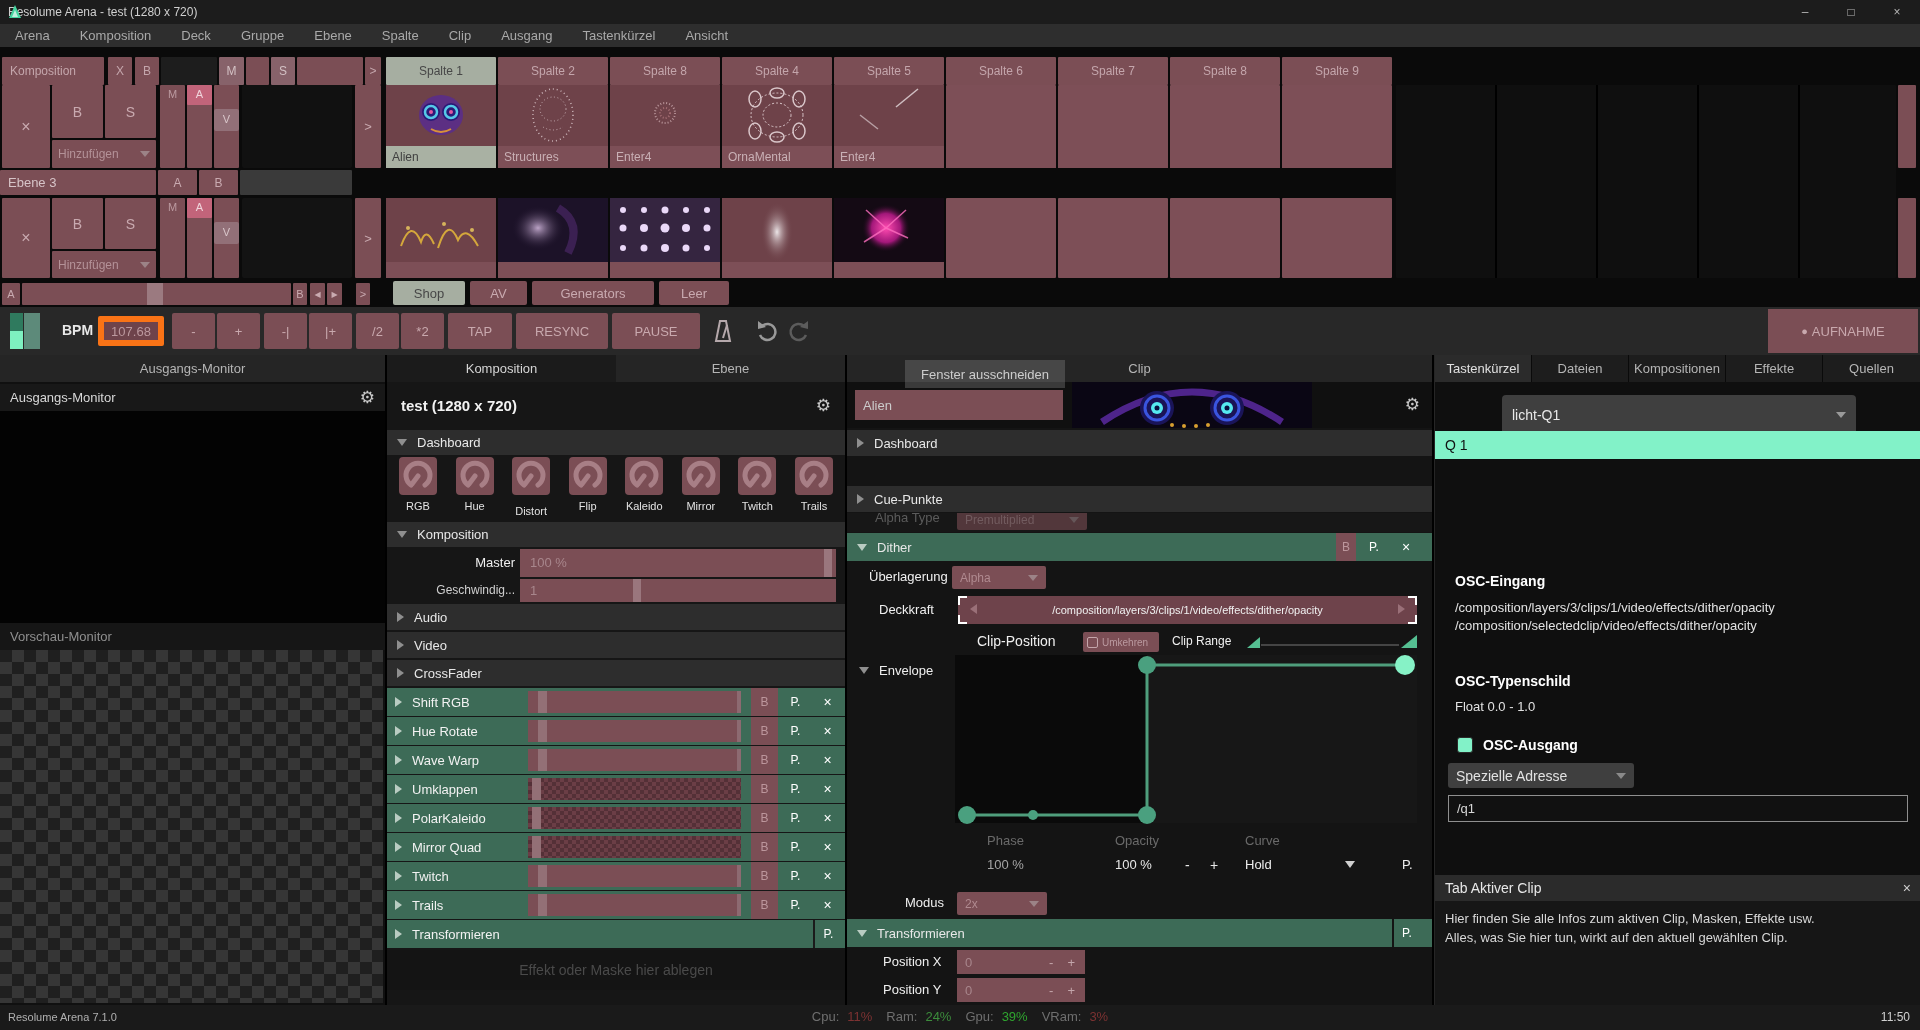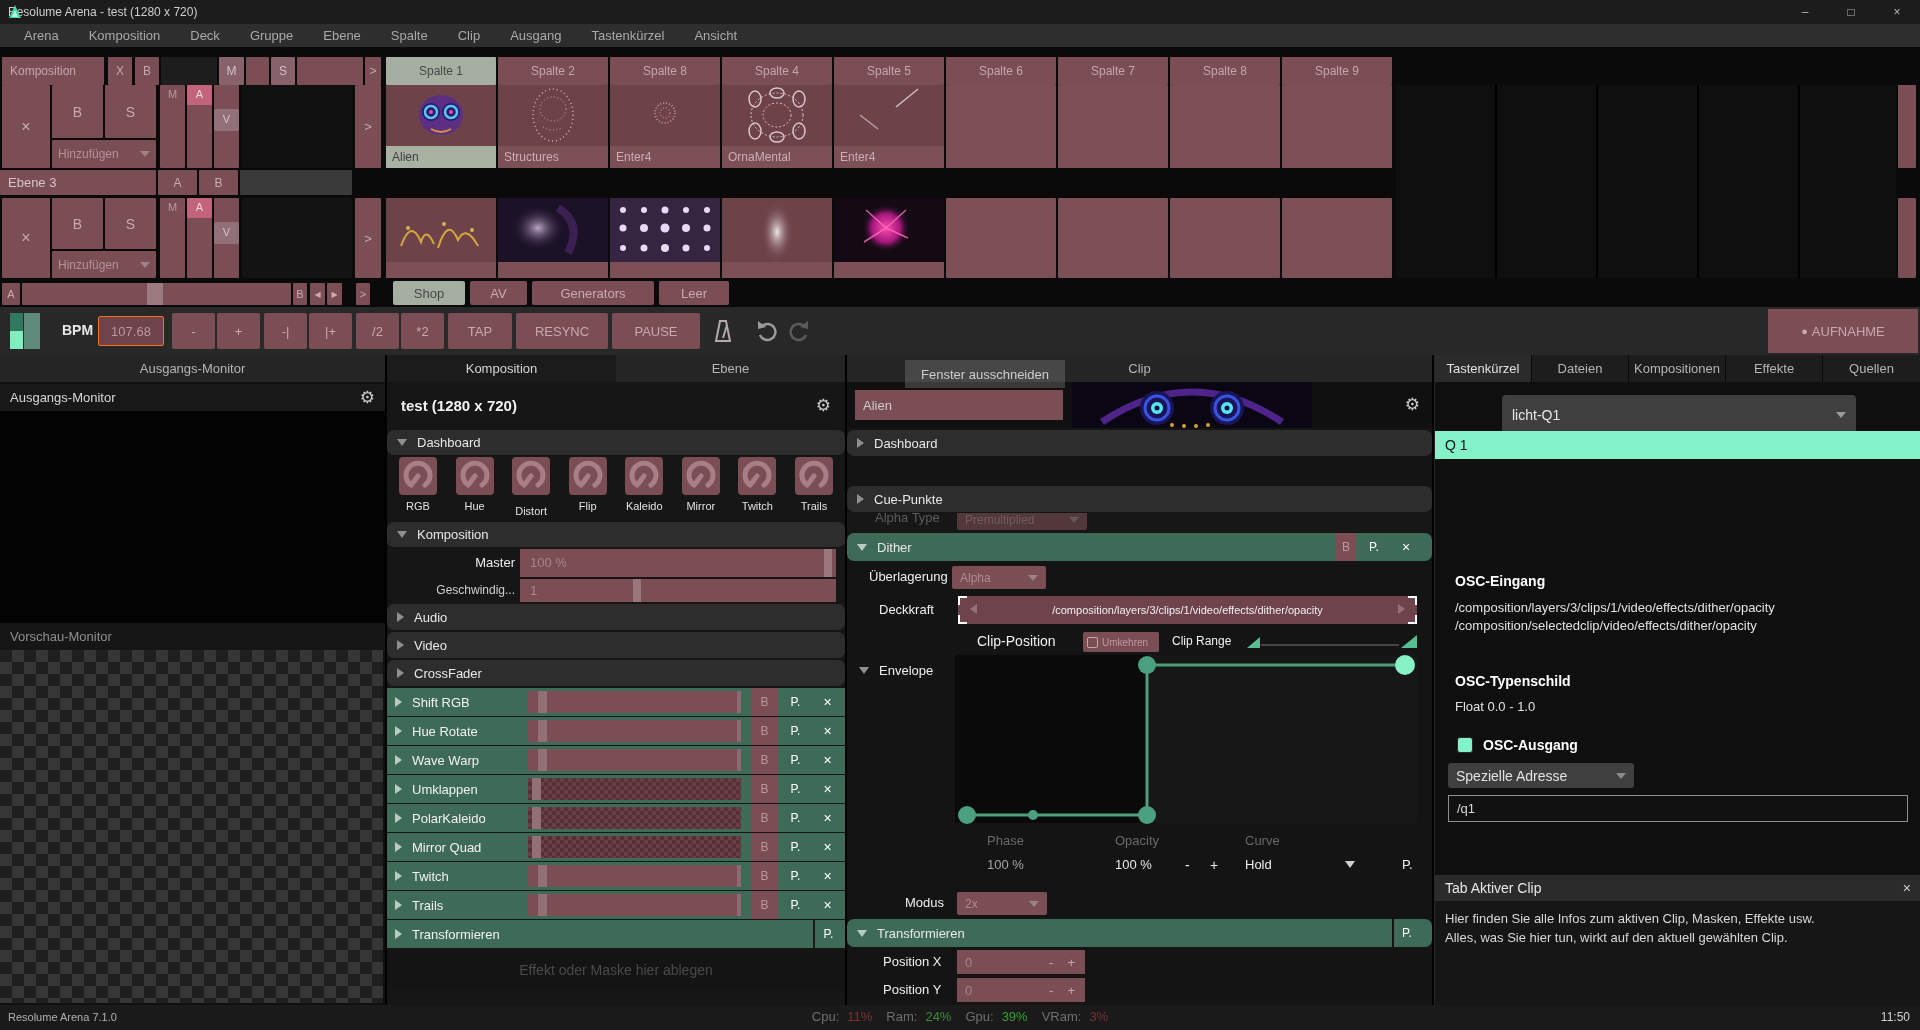--- a/index.html
+++ b/index.html
@@ -8,21 +8,21 @@
   .abs { position:absolute; }
   
   #titlebar { position:absolute; left:0; top:0; width:1920px; height:24px; background:#1c1c1c;
     display:flex; align-items:center; }
   #titlebar .title { color:#cfcfcf; font-size:12px; margin-left:8px; }
   .winbtns { position:absolute; right:0; top:0; height:24px; display:flex; }
   .winbtn { width:46px; height:24px; display:flex; align-items:center; justify-content:center;
     color:#b5b5b5; font-size:12px; }
   
   #menubar { position:absolute; left:0; top:24px; width:1920px; height:23px; background:#2e2e2e;
-    display:flex; align-items:center; gap:30px; padding-left:24px; }
+    display:flex; align-items:center; gap:30px; padding-left:15px; }
   #menubar .mi { color:#a9a9a9; font-size:13px; cursor:default; }
   
   #deck { position:absolute; left:0; top:47px; width:1920px; height:260px; background:#0a0a0a; }
   .mauve { background:#7b4e55; color:#c9aab0; }
   .cell { position:absolute; border-radius:1px; }
   .hdr-cell { height:28px; top:10px; background:#7b4e55; color:#c4a6ac; font-size:12px;
     display:flex; align-items:center; justify-content:center; }
   .hdr-sel { background:#a6aea1; color:#474747; }
   .clip-cell { width:110px; background:#7d4f57; }
   .clip-thumb { position:absolute; left:0; top:0; width:110px; background:#6e4249; overflow:hidden; }
@@ -39,21 +39,21 @@
   .caret { width:0; height:0; border-left:5px solid transparent; border-right:5px solid transparent;
     border-top:6px solid #9c8387; display:inline-block; }
   
   #bpmbar { position:absolute; left:0; top:307px; width:1920px; height:48px; background:#282828; }
   .tbtn { position:absolute; top:6px; height:36px; background:#7b4e55; color:#c9a9ae; font-size:13px;
     display:flex; align-items:center; justify-content:center; border-radius:2px; }
   
   .panel-tab { background:#252525; color:#b5b5b5; font-size:13px; display:flex; align-items:center;
     justify-content:center; }
   .sec-hdr { position:absolute; left:0; width:100%; height:25px; background:#2d2d2d; color:#e8e8e8;
-    font-size:13px; display:flex; align-items:center; gap:10px; padding-left:10px;border-radius:7px; }
+    font-size:13px; display:flex; align-items:center; gap:10px; padding-left:10px; }
   .green { background:#3d6b57 !important; }
   .fx-row { position:absolute; left:0; width:458px; height:28px; background:#3d6b57; display:flex;
     align-items:center; }
   .fx-name { color:#f2f2f2; font-size:13px; margin-left:10px; }
   .fx-slider { position:absolute; left:141px; top:3px; width:213px; height:22px; background:#7b4e55; }
   .fx-slider .notch { position:absolute; left:10px; top:0; width:9px; height:22px; background:#937076; }
   .fx-slider .cap { position:absolute; right:0; top:0; width:4px; height:22px; background:#8d6a71; }
   .checker { background-color:#6b3e46;
     background-image:linear-gradient(45deg,#543037 25%,transparent 25%,transparent 75%,#543037 75%),
                      linear-gradient(45deg,#543037 25%,transparent 25%,transparent 75%,#543037 75%);
@@ -367,21 +367,21 @@
   <div class="cell mauve btn-sm" style="left:659px;top:234px;width:70px;height:24px;border-radius:2px">Leer</div>
 </div>
 
 <div id="bpmbar">
   <svg class="abs" style="left:10px;top:6px" width="30" height="36">
     <rect x="0" y="0" width="13" height="18" fill="#2f7a5e"></rect>
     <rect x="0" y="18" width="13" height="18" fill="#7ef0c0"></rect>
     <rect x="14" y="0" width="16" height="36" fill="#5d8a7a"></rect>
   </svg>
   <span class="abs" style="left:62px;top:15px;color:#e8e8e8;font-size:14px;font-weight:bold">BPM</span>
-  <div class="abs" style="left:98px;top:9px;width:66px;height:30px;background:#6e434b;border:1px solid #f97316;border-radius:2px;display:flex;align-items:center;justify-content:center;color:#bb989e;font-size:13px">107.68</div>
+  <div class="abs" style="left:98px;top:9px;width:66px;height:30px;background:#6e434b;border:6px solid #f97316;border-radius:2px;display:flex;align-items:center;justify-content:center;color:#bb989e;font-size:13px">107.68</div>
   <div class="tbtn" style="left:172px;width:43px">-</div>
   <div class="tbtn" style="left:217px;width:43px">+</div>
   <div class="tbtn" style="left:264px;width:43px">-|</div>
   <div class="tbtn" style="left:309px;width:43px">|+</div>
   <div class="tbtn" style="left:356px;width:43px">/2</div>
   <div class="tbtn" style="left:401px;width:43px">*2</div>
   <div class="tbtn" style="left:448px;width:64px">TAP</div>
   <div class="tbtn" style="left:516px;width:92px">RESYNC</div>
   <div class="tbtn" style="left:612px;width:88px">PAUSE</div>
   <div class="tbtn" style="left:704px;width:38px;background:transparent">

